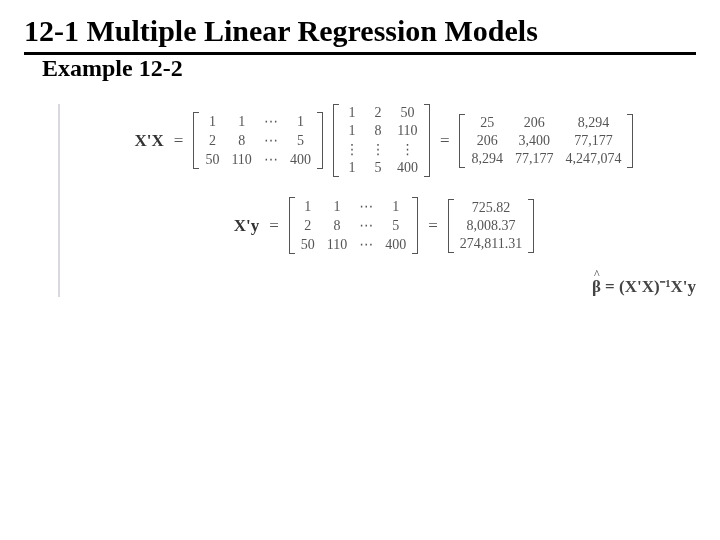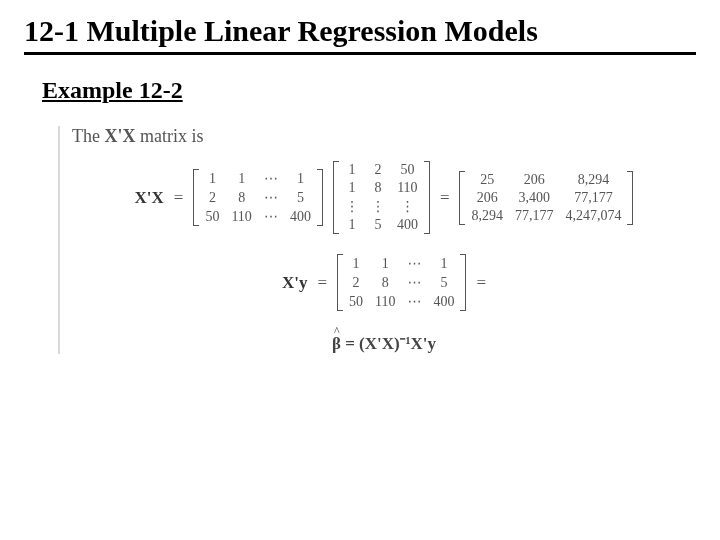--- a/index.html
+++ b/index.html
@@ -13,27 +13,26 @@
     overflow: hidden;
   }
   .slide {
     padding: 14px 24px;
   }
   .title {
     font-size: 30px;
     font-weight: bold;
     border-bottom: 3px solid #000;
     padding-bottom: 4px;
-    margin-bottom: 22px;
+    margin-bottom: 0;
   }
   .subtitle {
     font-size: 24px;
     font-weight: bold;
     margin: 0 0 22px 18px;
-    text-decoration: underline;
   }
   .body {
     margin-left: 34px;
     border-left: 2px solid #d8d8e0;
     padding-left: 12px;
     font-size: 18px;
     color: #555;
   }
   .line {
     margin: 6px 0 14px 0;
@@ -72,21 +71,21 @@
     align-items: stretch;
   }
   .matwrap .edge {
     width: 5px;
     border-top: 1.5px solid #555;
     border-bottom: 1.5px solid #555;
   }
   .matwrap .edge.left { border-left: 1.5px solid #555; }
   .matwrap .edge.right { border-right: 1.5px solid #555; }
   .finaleq {
-    text-align: center;
+    text-align: right;
     font-size: 17px;
     color: #444;
     margin-top: 10px;
   }
   .finaleq .hat {
     position: relative;
     display: inline-block;
   }
   .finaleq .hat::before {
     content: "^";
@@ -98,23 +97,20 @@
 </style>
 </head>
 <body>
 
 <div class="slide">
   <div class="title">12-1 Multiple Linear Regression Models</div>
   <div class="subtitle">Example 12-2</div>
 
   <div class="body">
 
-    <div class="line">
-      <span>The </span><b>X'X</b><span> matrix is</span>
-    </div>
 
     <div class="eqrow">
       <span class="lhs">X'X</span>
       <span class="eq">=</span>
       <span class="matwrap">
         <span class="edge left"></span>
         <table class="mat small">
             <tbody>
           <tr>
                 <td>1</td>
@@ -216,20 +212,37 @@
                 <td>50</td>
                 <td>110</td>
                 <td>⋯</td>
                 <td>400</td>
               </tr>
         </tbody>
           </table>
         <span class="edge right"></span>
       </span>
       <span class="eq">=</span>
+      <span class="matwrap">
+        <span class="edge left"></span>
+        <table class="mat small">
+            <tbody>
+          <tr>
+                <td>725.82</td>
+              </tr>
+          <tr>
+                <td>8,008.37</td>
+              </tr>
+          <tr>
+                <td>274,811.31</td>
+              </tr>
+        </tbody>
+          </table>
+        <span class="edge right"></span>
+      </span>
     </div>
 
 
     <div class="finaleq">
       <span class="hat"><b>β</b></span><b> = (X'X)⁻¹X'y</b>
     </div>
 
   </div>
 </div>
 

